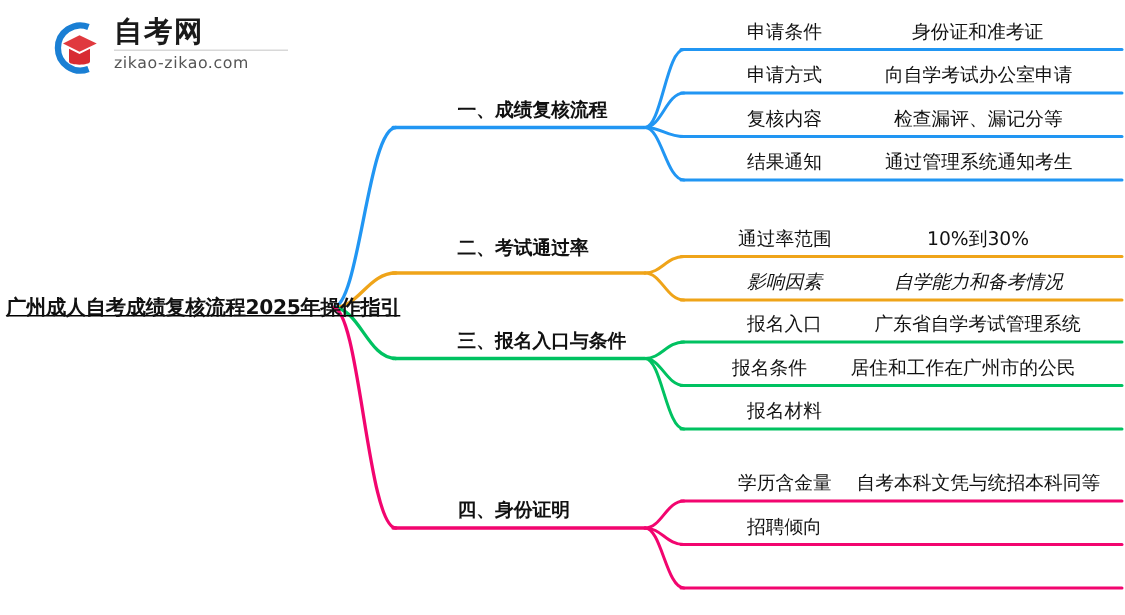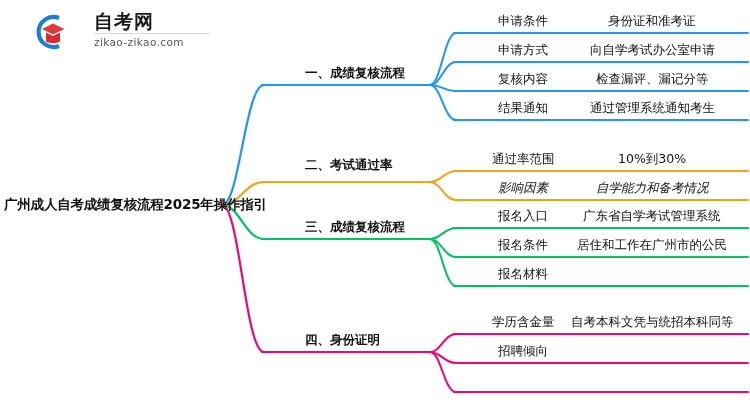--- a/index.html
+++ b/index.html
@@ -34,21 +34,20 @@
     left: 0px;
     top: 4px;
     width: 42px;
     height: 40px;
   }
   .logo-text {
     position: absolute;
     left: 46px;
     top: 2px;
     width: 124px;
-    margin-left: 18px;
   }
   .logo-cn {
     font-size: 19px;
     font-weight: bold;
     color: #1a1a1a;
     letter-spacing: 1px;
     line-height: 22px;
     font-family: "DejaVu Sans", "Liberation Sans", sans-serif;
   }
   .logo-rule {
@@ -67,20 +66,21 @@
   
   .root-node {
     position: absolute;
     left: 4px;
     top: 192px;
     width: 218px;
     height: 26px;
     display: flex;
     align-items: center;
     justify-content: flex-start;
+    text-decoration: underline;
   }
   .root-label {
     font-size: 13.5px;
     font-weight: bold;
     color: #111111;
     white-space: nowrap;
     letter-spacing: -0.2px;
   }
 
   
@@ -192,26 +192,26 @@
     </div>
     <div class="branch-label" style="left: 305px; top: 156px;"><span>二、考试通过率</span></div>
     <div class="leaf-row" style="left: 440px; top: 149px; width: 310px;">
       <span class="leaf-key" style="left: 52px;">通过率范围</span>
       <span class="leaf-val" style="left: 178px;">10%到30%</span>
     </div>
     <div class="leaf-row" style="left: 440px; top: 178px; width: 310px; font-style: italic;">
       <span class="leaf-key" style="left: 58px;">影响因素</span>
       <span class="leaf-val" style="left: 156px;">自学能力和备考情况</span>
     </div>
-    <div class="branch-label" style="left: 305px; top: 218px;"><span>三、成绩复核流程</span></div>
+    <div class="branch-label" style="left: 305px; top: 218px;"><span>三、报名入口与条件</span></div>
     <div class="leaf-row" style="left: 440px; top: 206px; width: 310px;">
       <span class="leaf-key" style="left: 58px;">报名入口</span>
       <span class="leaf-val" style="left: 143px;">广东省自学考试管理系统</span>
     </div>
-    <div class="leaf-row" style="left: 440px; top: 235px; width: 310px;">
+    <div class="leaf-row" style="left: 430px; top: 235px; width: 310px;">
       <span class="leaf-key" style="left: 58px;">报名条件</span>
       <span class="leaf-val" style="left: 137px;">居住和工作在广州市的公民</span>
     </div>
     <div class="leaf-row" style="left: 440px; top: 264px; width: 310px;">
       <span class="leaf-key" style="left: 58px;">报名材料</span>
     </div>
     <div class="branch-label" style="left: 305px; top: 331px;"><span>四、身份证明</span></div>
     <div class="leaf-row" style="left: 440px; top: 312px; width: 310px;">
       <span class="leaf-key" style="left: 52px;">学历含金量</span>
       <span class="leaf-val" style="left: 131px;">自考本科文凭与统招本科同等</span>

